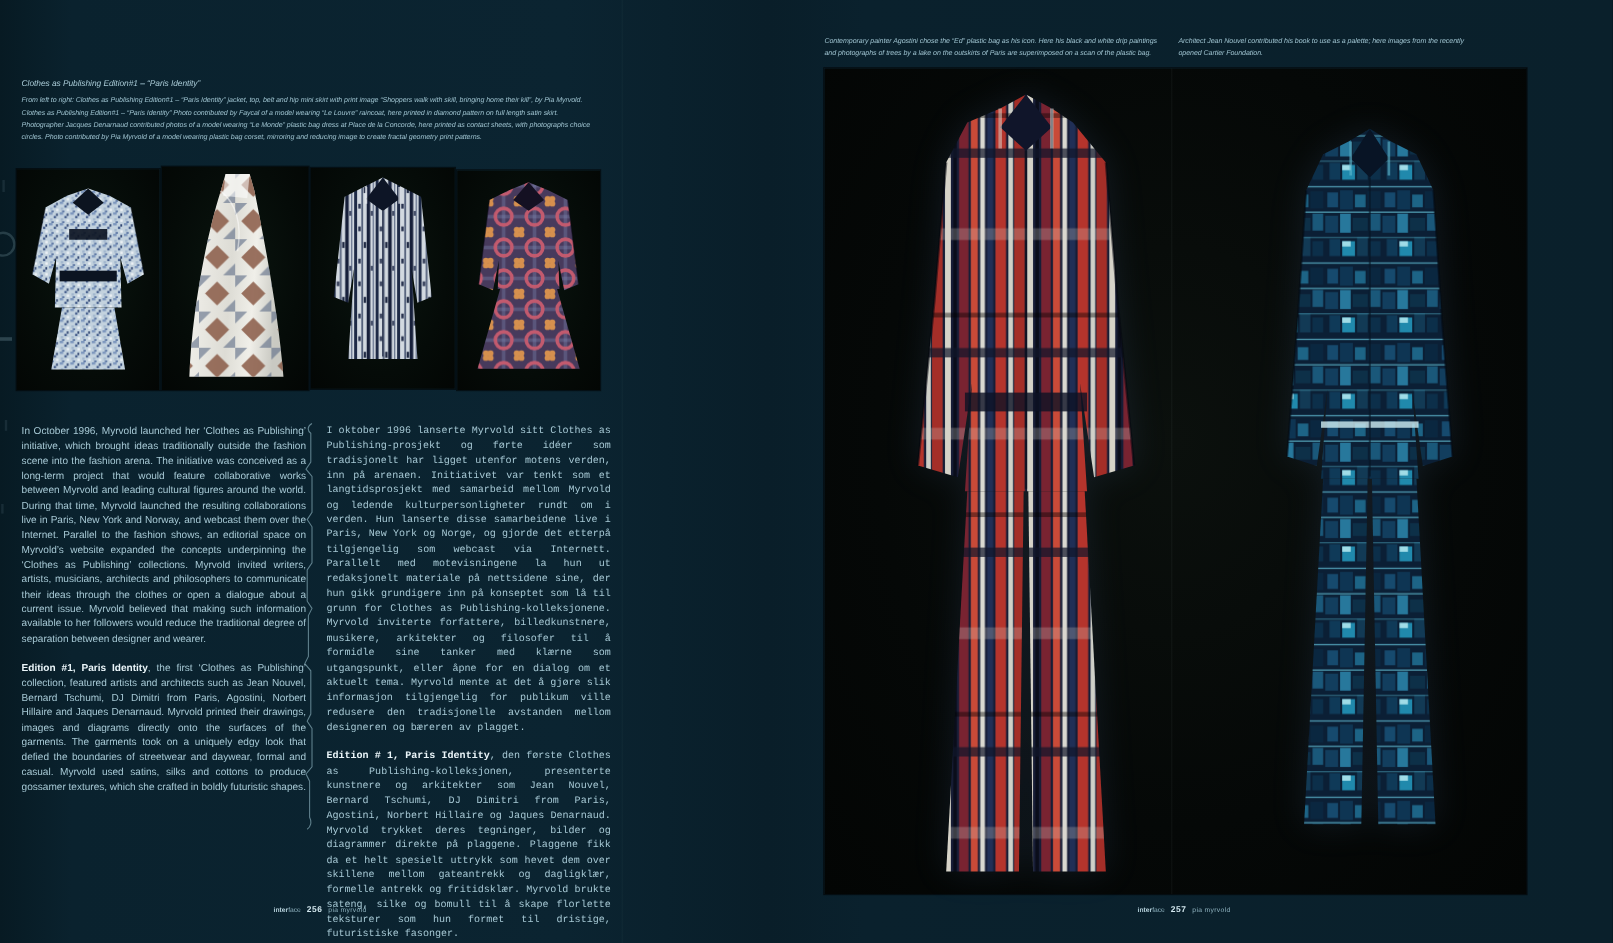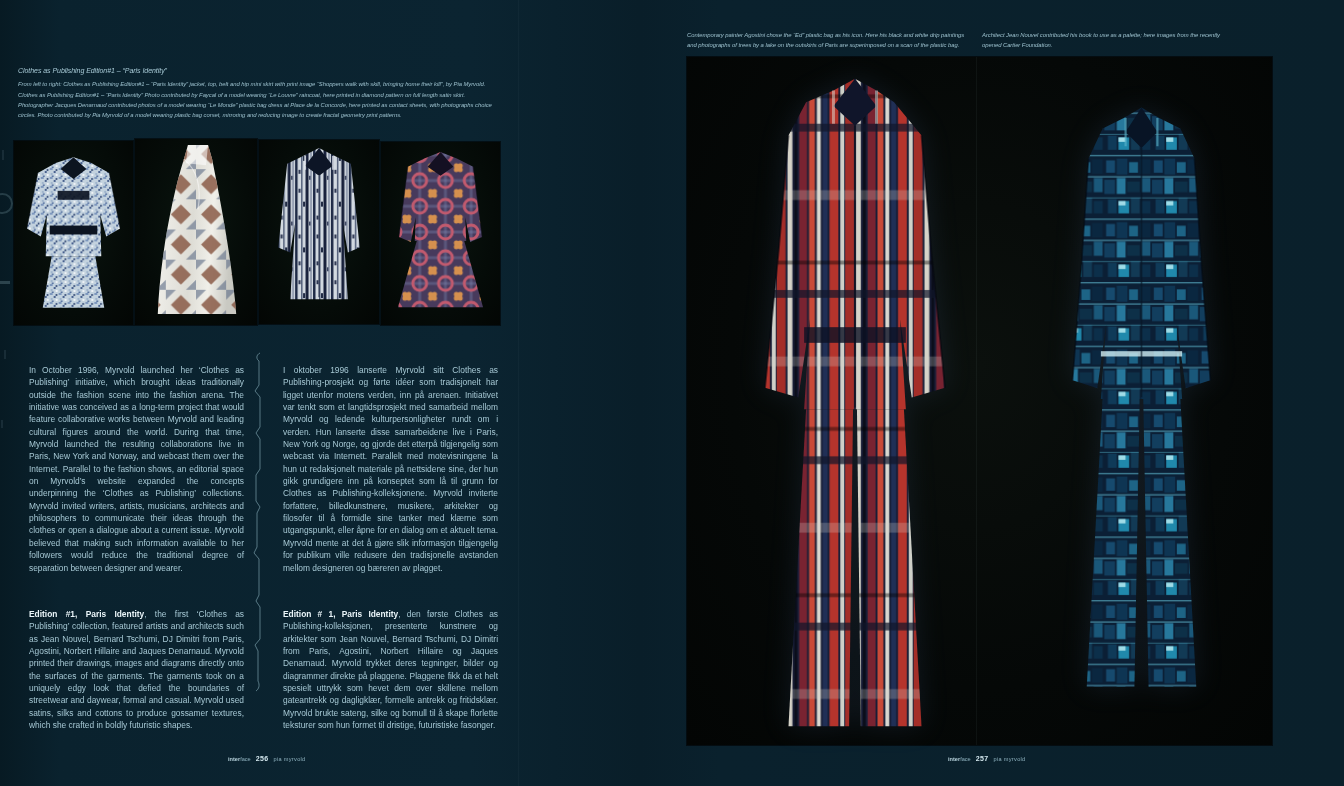--- a/index.html
+++ b/index.html
@@ -9,21 +9,21 @@
     font-family:"Liberation Sans",sans-serif;
   }
   .abs{position:absolute;}
   
   .caption{font-style:italic;color:#9cc0cd;font-size:5.9px;line-height:10.3px;letter-spacing:-0.05px;}
   .caption-title{font-size:7px;margin-bottom:3px;color:#a8cad6;}
   .caption .credit{margin:0;}
   .nowrap{white-space:nowrap;}
   
   .bodycol{width:237px;font-size:8.4px;line-height:12.35px;text-align:justify;color:#a6c8d4;}
-  .bodycol p{margin:11px;}
+  .bodycol p{margin:0;}
   .para-gap{height:12px;}
   .lead{font-weight:bold;color:#eaf5f9;}
   
   .photo{position:absolute;background:radial-gradient(ellipse at 50% 45%, #0a150f 0%, #050b08 62%, #030604 100%);box-shadow:0 0 0 1px rgba(0,0,0,0.55);}
   .bigphoto{position:absolute;left:687px;top:57px;width:585px;height:688px;background:radial-gradient(ellipse at 50% 45%, #0b100d 0%, #050807 60%, #030504 100%);box-shadow:0 0 0 1px rgba(0,0,0,0.6);}
   .seam{position:absolute;left:289px;top:0;width:1px;height:688px;background:rgba(200,230,235,0.05);}
   .outfit{position:absolute;filter:drop-shadow(0 0 14px rgba(110,150,220,0.12));}
   
   .footer{position:absolute;display:flex;align-items:baseline;gap:5px;color:#8fb2bf;font-size:5.6px;}
   .fb{font-weight:bold;color:#b7d2dc;}
@@ -181,21 +181,21 @@
   <div class="bodycol abs" style="left:18px;top:353px;">
     <p>In October 1996, Myrvold launched her ‘Clothes as Publishing’ initiative, which brought ideas traditionally outside the fashion scene into the fashion arena. The initiative was conceived as a long-term project that would feature collaborative works between Myrvold and leading cultural figures around the world. During that time, Myrvold launched the resulting collaborations live in Paris, New York and Norway, and webcast them over the Internet. Parallel to the fashion shows, an editorial space on Myrvold’s website expanded the concepts underpinning the ‘Clothes as Publishing’ collections. Myrvold invited writers, artists, musicians, architects and philosophers to communicate their ideas through the clothes or open a dialogue about a current issue. Myrvold believed that making such information available to her followers would reduce the traditional degree of separation between designer and wearer.</p>
     <div class="para-gap"></div>
     <p><span class="lead">Edition #1, Paris Identity</span><span>, the first ‘Clothes as Publishing’ collection, featured artists and architects such as Jean Nouvel, Bernard Tschumi, DJ Dimitri from Paris, Agostini, Norbert Hillaire and Jaques Denarnaud. Myrvold printed their drawings, images and diagrams directly onto the surfaces of the garments. The garments took on a uniquely edgy look that defied the boundaries of streetwear and daywear, formal and casual. Myrvold used satins, silks and cottons to produce gossamer textures, which she crafted in boldly futuristic shapes.</span></p>
   </div>
 
   <svg class="divider" style="left:250px;top:351px;" width="18" height="342" viewBox="0 0 18 342">
     <path d="M10 2 C6 4 6 8 9 10 L9 34 L5 40 L10 46 L10 76 L6 82 L10 88 L10 118 L6 124 L6 150 L10 156 L7 162 L7 196 L4 202 L9 208 L9 244 L6 250 L10 256 L10 288 L5 294 L8 300 L8 330 C10 334 9 338 6 340" stroke="#7ea2ae" stroke-width="0.9" fill="none" opacity="0.75"></path>
   </svg>
 
-  <div class="bodycol abs" style="left:272px;top:353px;">
+  <div class="bodycol abs" style="left:272px;top:353px;font-family:Liberation Mono, monospace;">
     <p>I oktober 1996 lanserte Myrvold sitt Clothes as Publishing-prosjekt og førte idéer som tradisjonelt har ligget utenfor motens verden, inn på arenaen. Initiativet var tenkt som et langtidsprosjekt med samarbeid mellom Myrvold og ledende kulturpersonligheter rundt om i verden. Hun lanserte disse samarbeidene live i Paris, New York og Norge, og gjorde det etterpå tilgjengelig som webcast via Internett. Parallelt med motevisningene la hun ut redaksjonelt materiale på nettsidene sine, der hun gikk grundigere inn på konseptet som lå til grunn for Clothes as Publishing-kolleksjonene. Myrvold inviterte forfattere, billedkunstnere, musikere, arkitekter og filosofer til å formidle sine tanker med klærne som utgangspunkt, eller åpne for en dialog om et aktuelt tema. Myrvold mente at det å gjøre slik informasjon tilgjengelig for publikum ville redusere den tradisjonelle avstanden mellom designeren og bæreren av plagget.</p>
     <div class="para-gap"></div>
     <p><span class="lead">Edition # 1, Paris Identity</span><span>, den første Clothes as Publishing-kolleksjonen, presenterte kunstnere og arkitekter som Jean Nouvel, Bernard Tschumi, DJ Dimitri from Paris, Agostini, Norbert Hillaire og Jaques Denarnaud. Myrvold trykket deres tegninger, bilder og diagrammer direkte på plaggene. Plaggene fikk da et helt spesielt uttrykk som hevet dem over skillene mellom gateantrekk og dagligklær, formelle antrekk og fritidsklær. Myrvold brukte sateng, silke og bomull til å skape florlette teksturer som hun formet til dristige, futuristiske fasonger.</span></p>
   </div>
 
   <div class="footer" style="left:228px;top:755px;">
     <span><span class="fb">inter</span><span class="fl">face</span></span>
     <span class="fnum">256</span>
     <span class="fauth">pia myrvold</span>
   </div>

